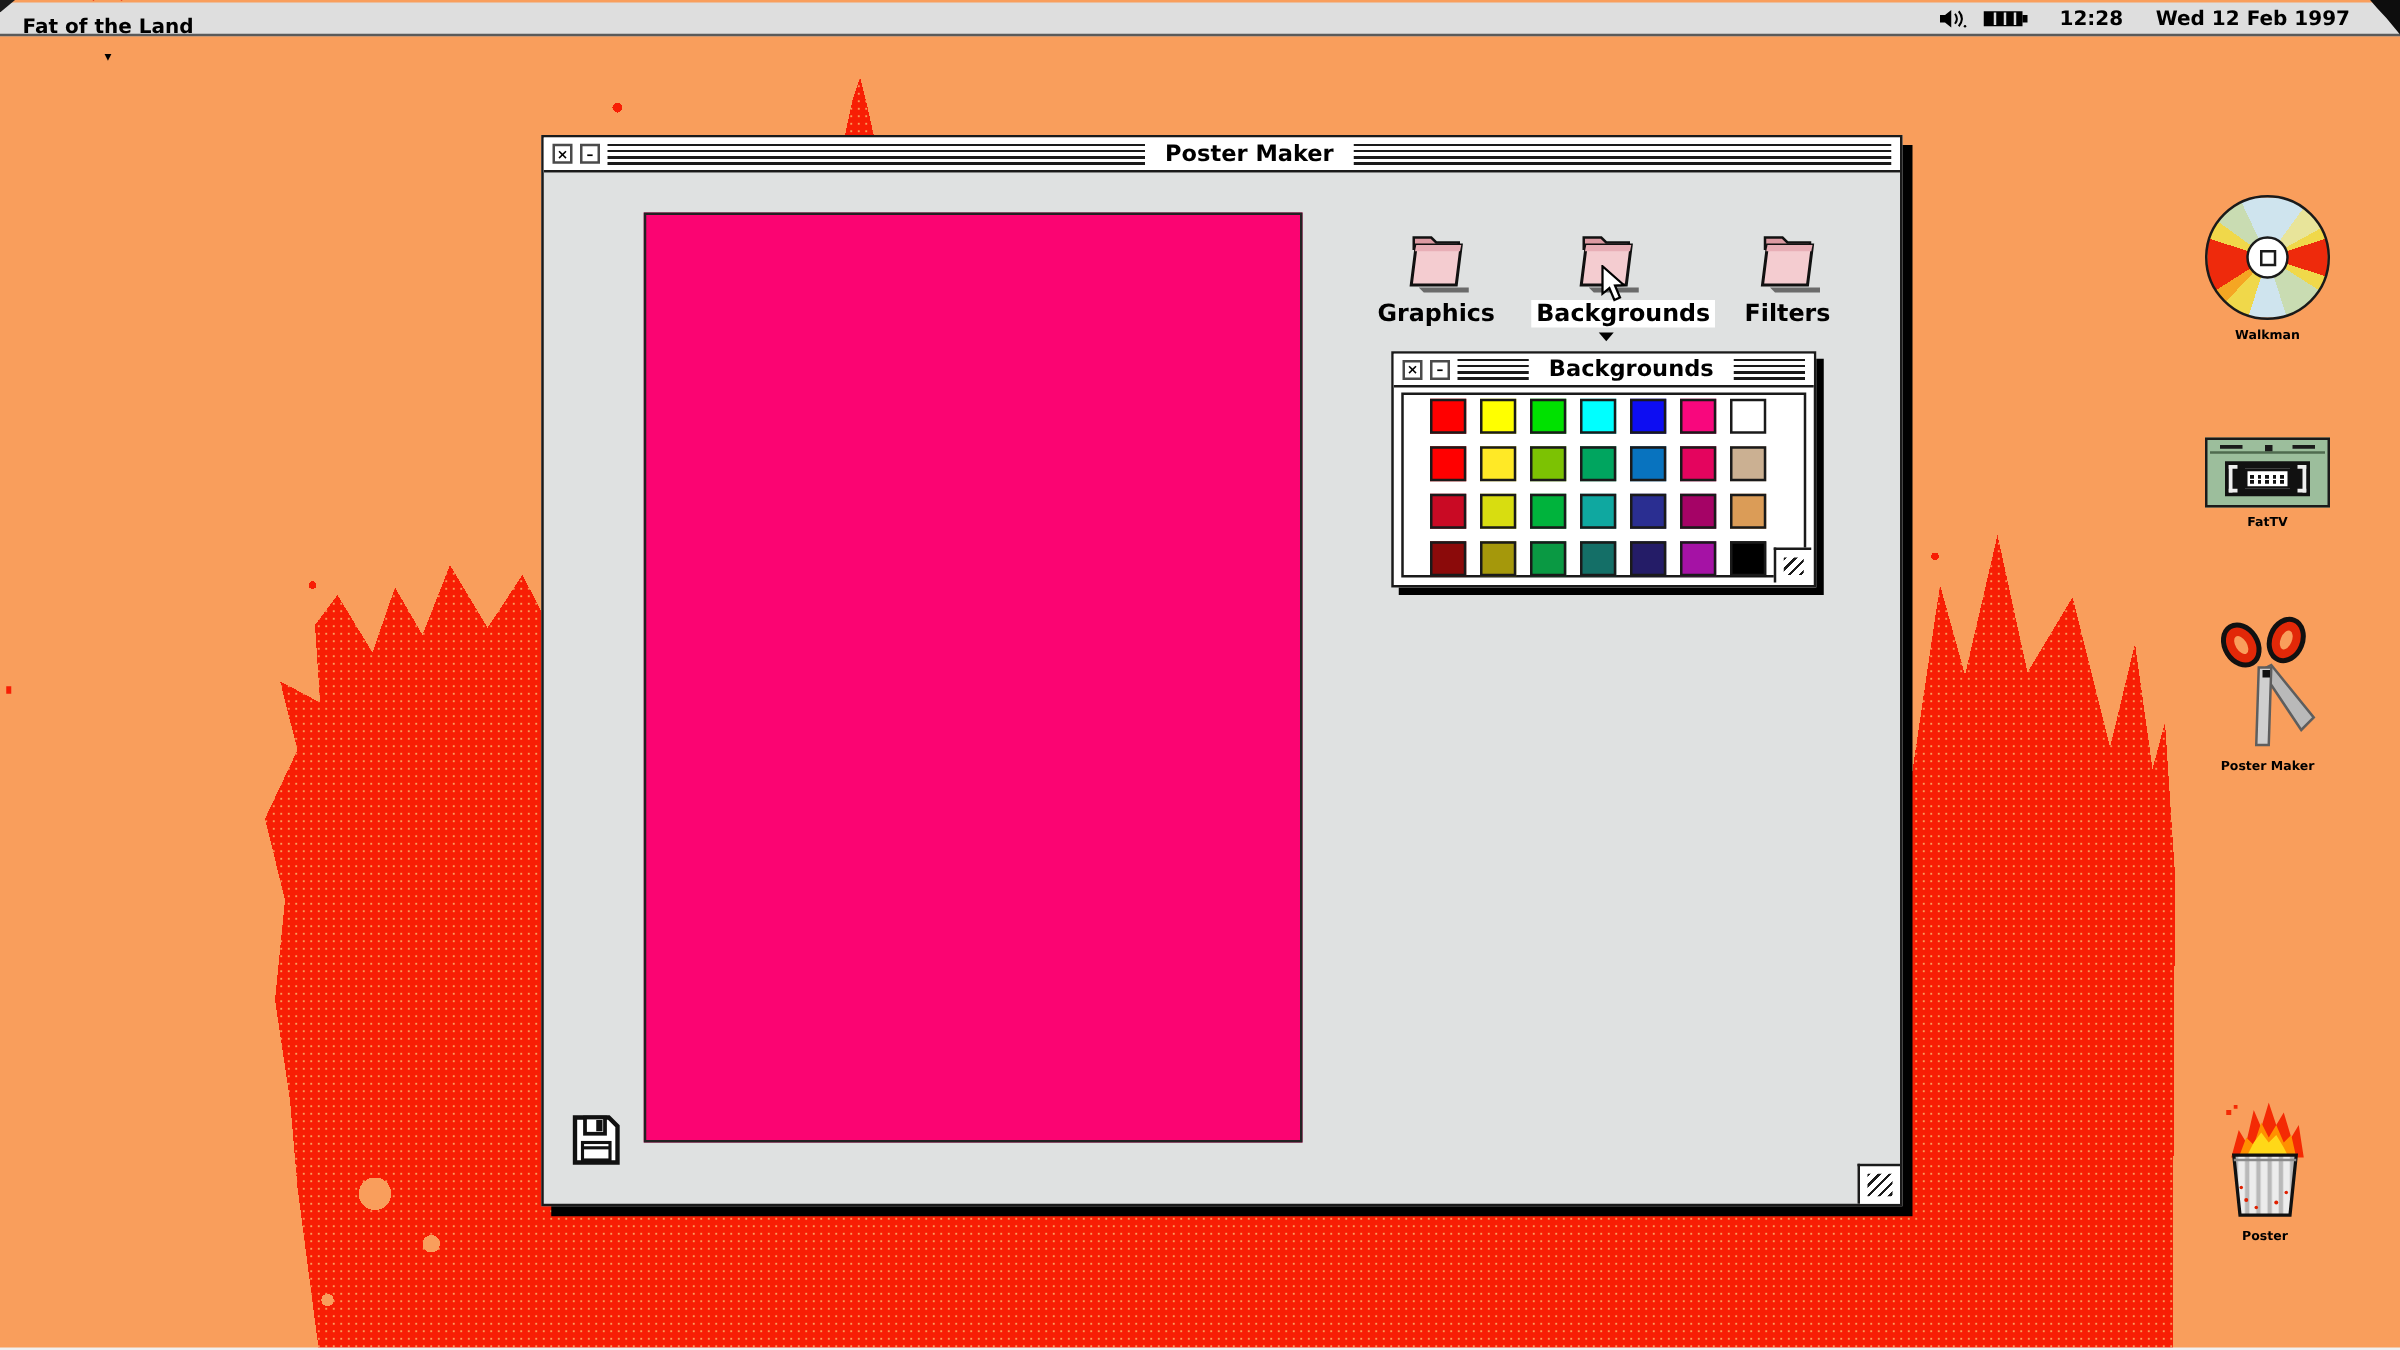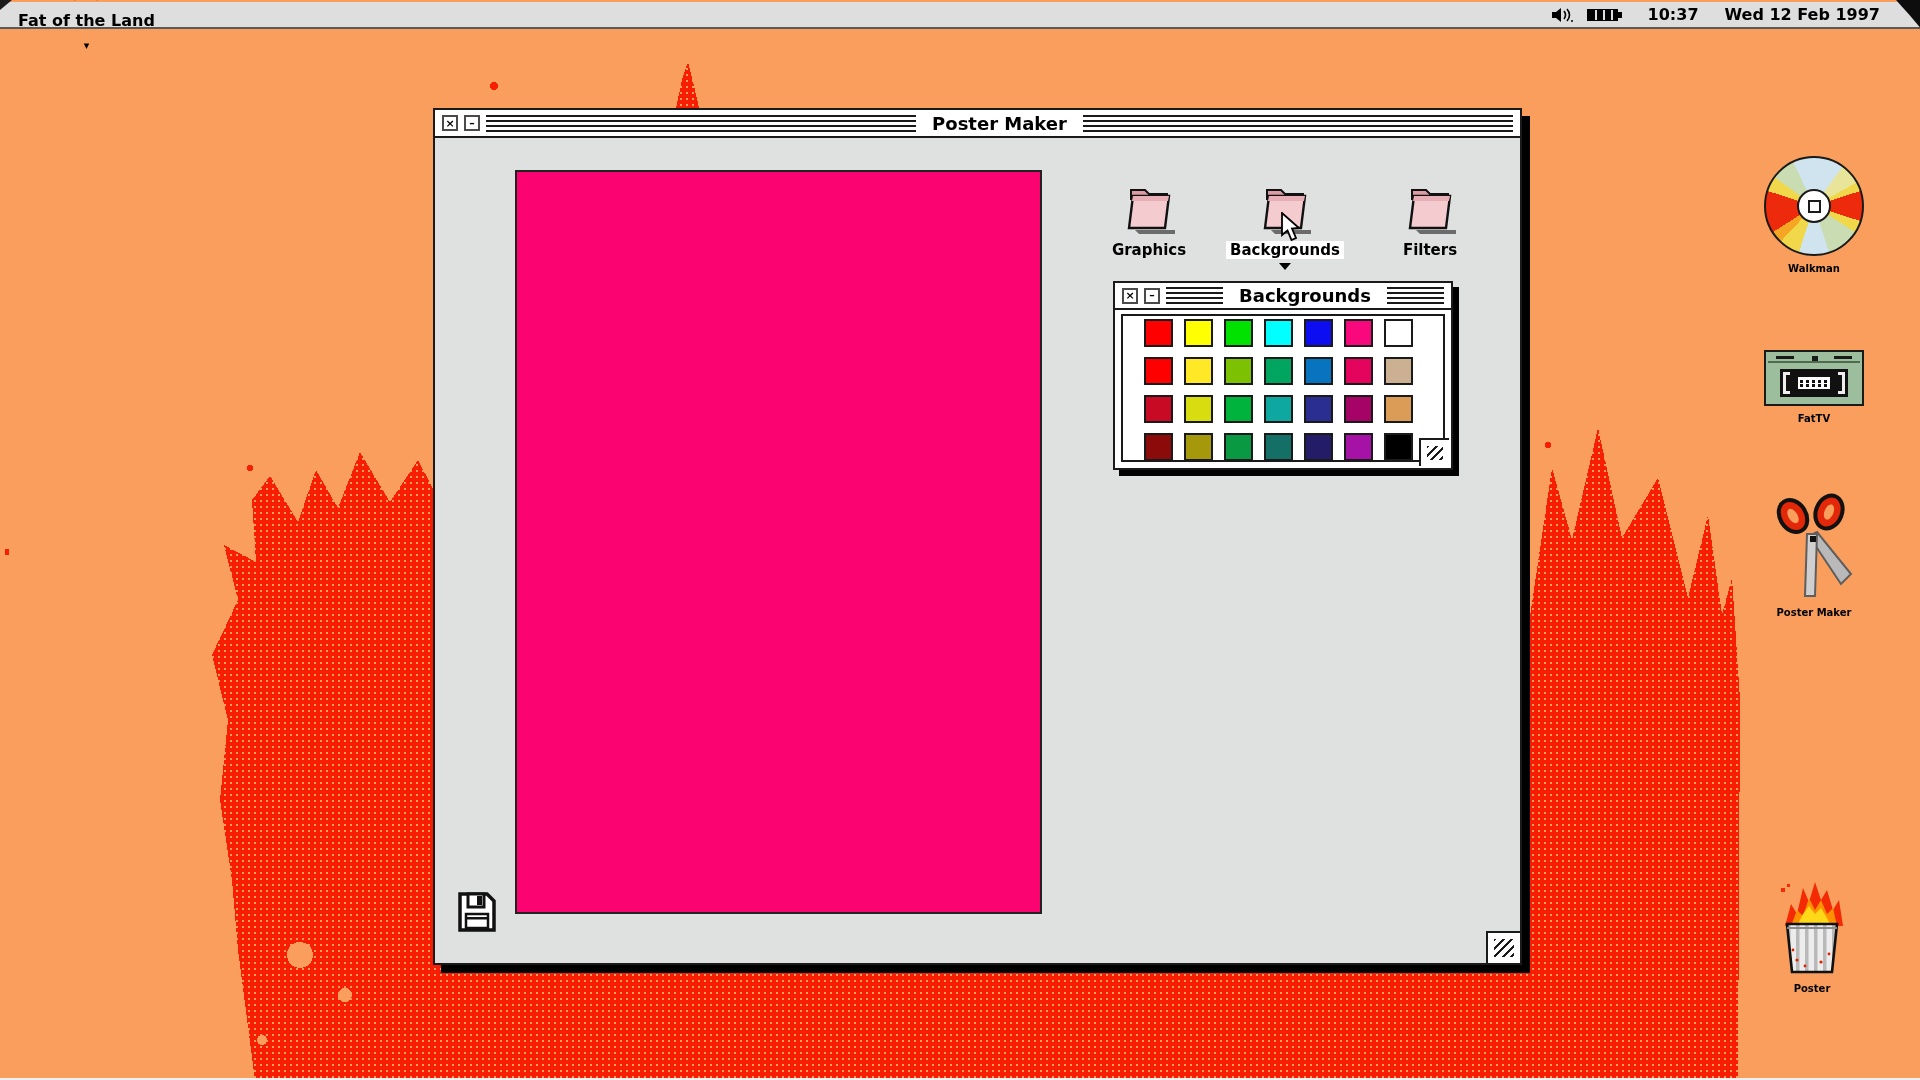--- a/index.html
+++ b/index.html
@@ -51,21 +51,21 @@
   .poster-window { left:433px; top:108px; width:1089px; height:857px; box-shadow:8px 8px 0 #000; }
   .poster-canvas {
     position:absolute; left:80px; top:60px; width:527px; height:744px;
     background:#FB0472; border:2px solid #222;
   }
   .save-btn { position:absolute; left:22px; top:781px; width:40px; height:42px; }
 
   .folder { position:absolute; top:74px; width:120px; text-align:center; }
   .folder-icon { display:inline-block; width:56px; height:52px; }
   .folder-label {
-    display:inline-block; font-weight:bold; font-size:15px; padding:0 4px; margin-top:0;
+    display:inline-block; font-weight:bold; font-size:19px; padding:0 4px; margin-top:0;
   }
   .folder-label.selected { background:#FFFFFF; }
   .folder-caret { width:0; height:0; margin:4px auto 0;
     border-left:6px solid transparent; border-right:6px solid transparent;
     border-top:7px solid #000; }
   .cursor-arrow { position:absolute; left:845px; top:102px; width:22px; height:30px; }
 
   .win-grip {
     position:absolute; right:0; bottom:0; width:34px; height:32px; background:#FFF;
     border-left:2px solid #1A1A1A; border-top:2px solid #1A1A1A;
@@ -183,21 +183,21 @@
     <path d="M17,3 q5,6 0,12" stroke="#000" stroke-width="1.6" fill="none"></path>
     <circle cx="22" cy="15" r="1" fill="#000"></circle>
   </svg>
   <svg width="38" height="16" viewBox="0 0 38 16">
     <rect x="1" y="2" width="31" height="12" fill="#000"></rect>
     <rect x="9" y="3" width="2" height="10" fill="#DEDEDE"></rect>
     <rect x="17" y="3" width="2" height="10" fill="#DEDEDE"></rect>
     <rect x="25" y="3" width="2" height="10" fill="#DEDEDE"></rect>
     <rect x="32" y="5" width="4" height="6" fill="#000"></rect>
   </svg>
-  <span class="clock">10:37</span>
+  <span class="clock">12:28</span>
   <span class="date">Wed 12 Feb 1997</span>
 </div>
 <div class="curl-tl"></div>
 <div class="curl-tr"></div>
 
 <div class="rwindow poster-window">
   <div class="titlebar">
     <div class="tb-btn">×</div>
     <div class="tb-btn">–</div>
     <div class="tb-lines"></div>

